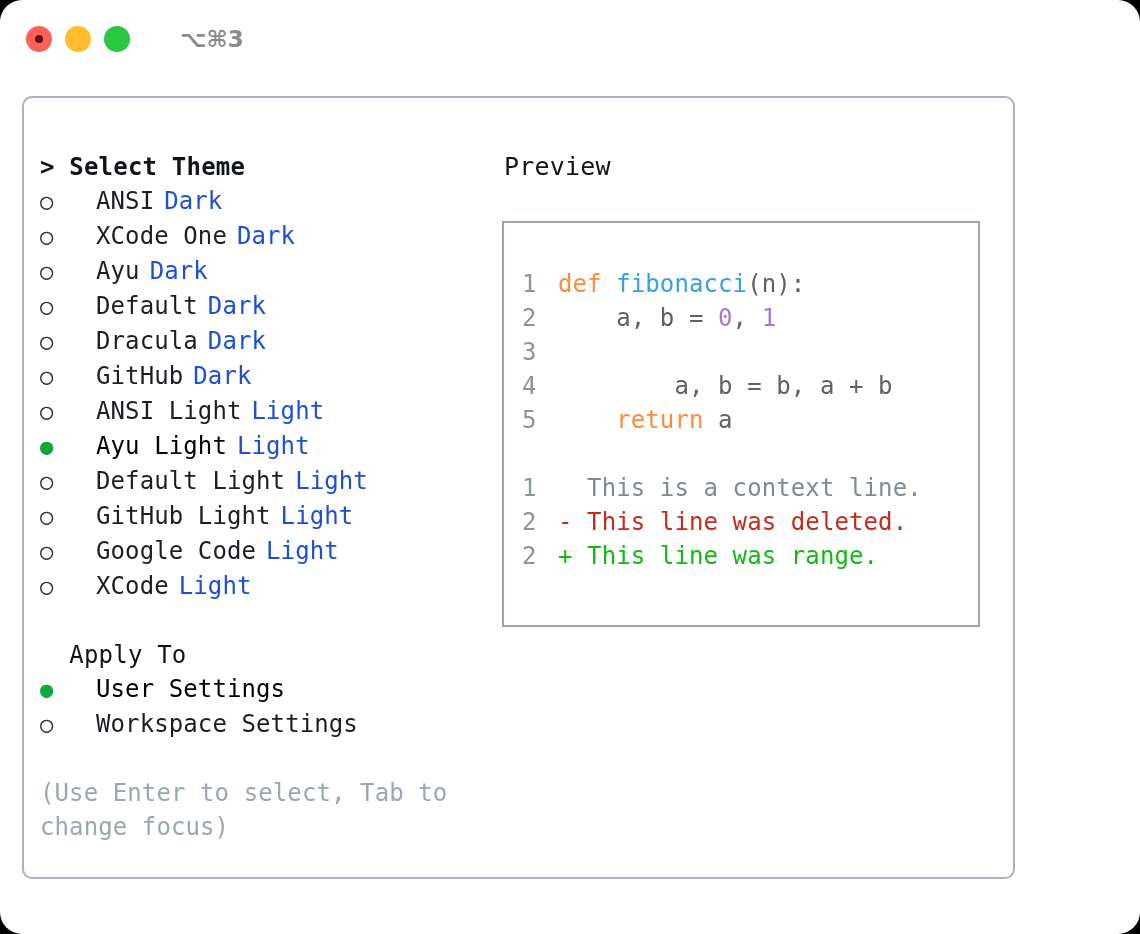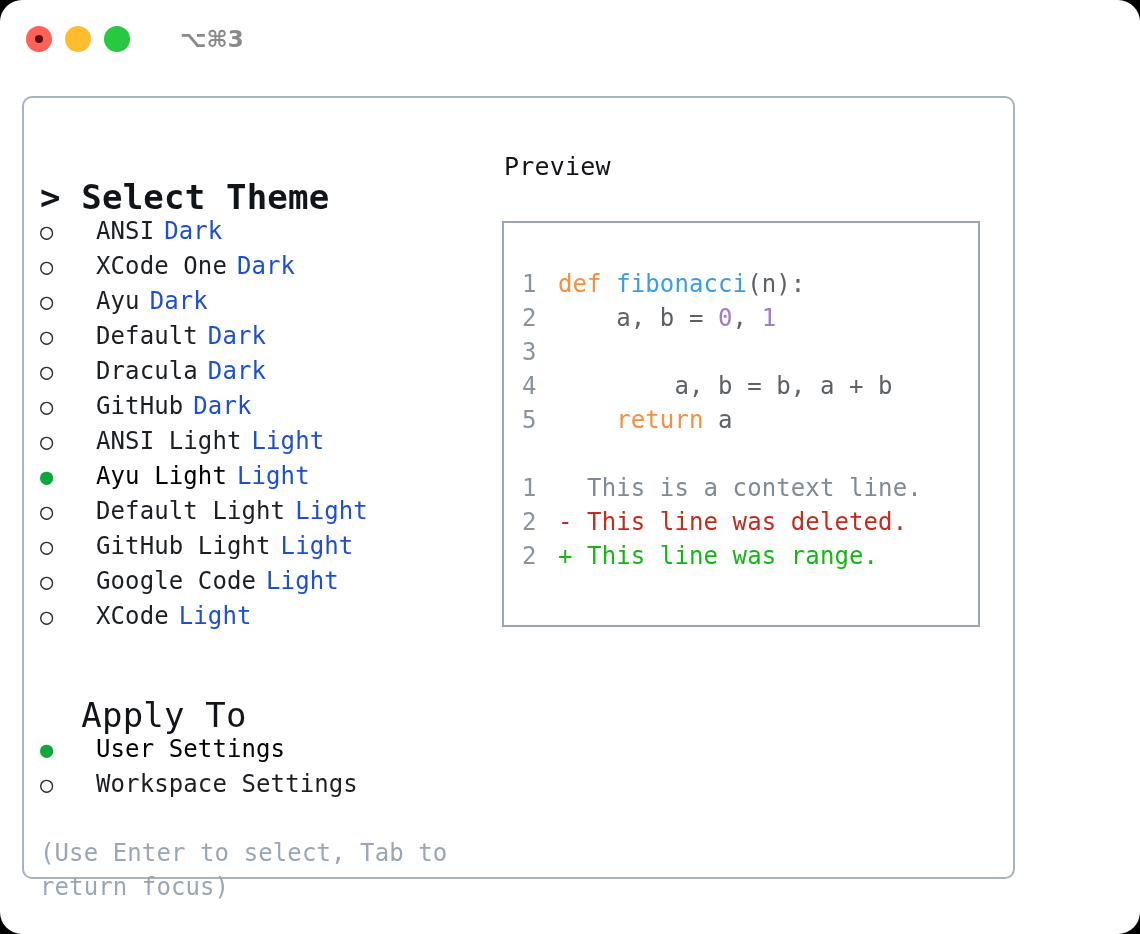--- a/index.html
+++ b/index.html
@@ -86,27 +86,26 @@
     display: flex;
   }
 
   
   .left-col {
     width: 478px;
     padding: 52px 0 0 16px;
   }
 
   .section-head {
-    font-size: 34px;
+    font-size: 24px;
     font-weight: 700;
     color: #111418;
     line-height: 34px;
     white-space: pre;
     letter-spacing: 0.2px;
-    margin-top: 30px;
   }
 
   .option-row {
     display: flex;
     align-items: baseline;
     line-height: 34px;
     font-size: 24px;
     white-space: pre;
     letter-spacing: 0.1px;
   }
@@ -233,21 +232,21 @@
 
         <div class="section-head" style="font-weight:400;">  Apply To</div>
 
         <div id="apply-list">
             <div class="option-row"><span class="bullet selected">●</span><span class="opt-name selected">User Settings</span></div>
             <div class="option-row"><span class="bullet">○</span><span class="opt-name">Workspace Settings</span></div>
           </div>
 
         <div class="spacer-line"></div>
 
-        <div class="hint">(Use Enter to select, Tab to return focus)</div>
+        <div class="hint">(Use Enter to select, Tab to change focus)</div>
       </div>
 
       <div class="right-col">
         <div class="preview-title">Preview</div>
 
         <div class="preview-box">
           <div id="code-block">
               <div class="code-line"><span class="ln">1</span><span><span class="tok-kw">def </span><span class="tok-fn">fibonacci</span><span class="tok-punc">(n):</span></span></div>
               <div class="code-line"><span class="ln">2</span><span><span class="tok-txt">    a, b = </span><span class="tok-num">0</span><span class="tok-txt">, </span><span class="tok-num">1</span></span></div>
               <div class="code-line"><span class="ln">3</span></div>

